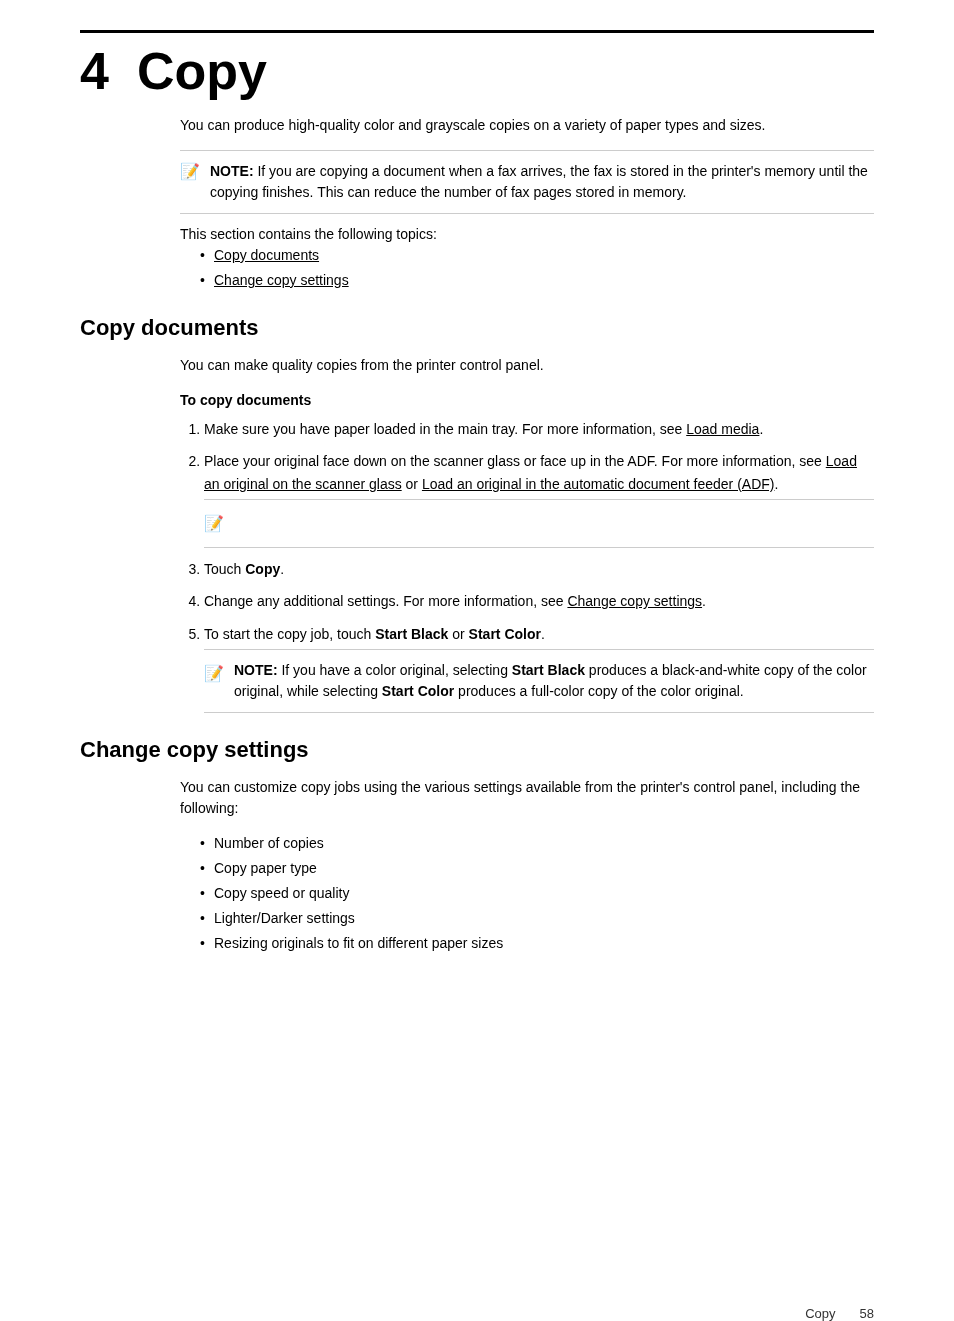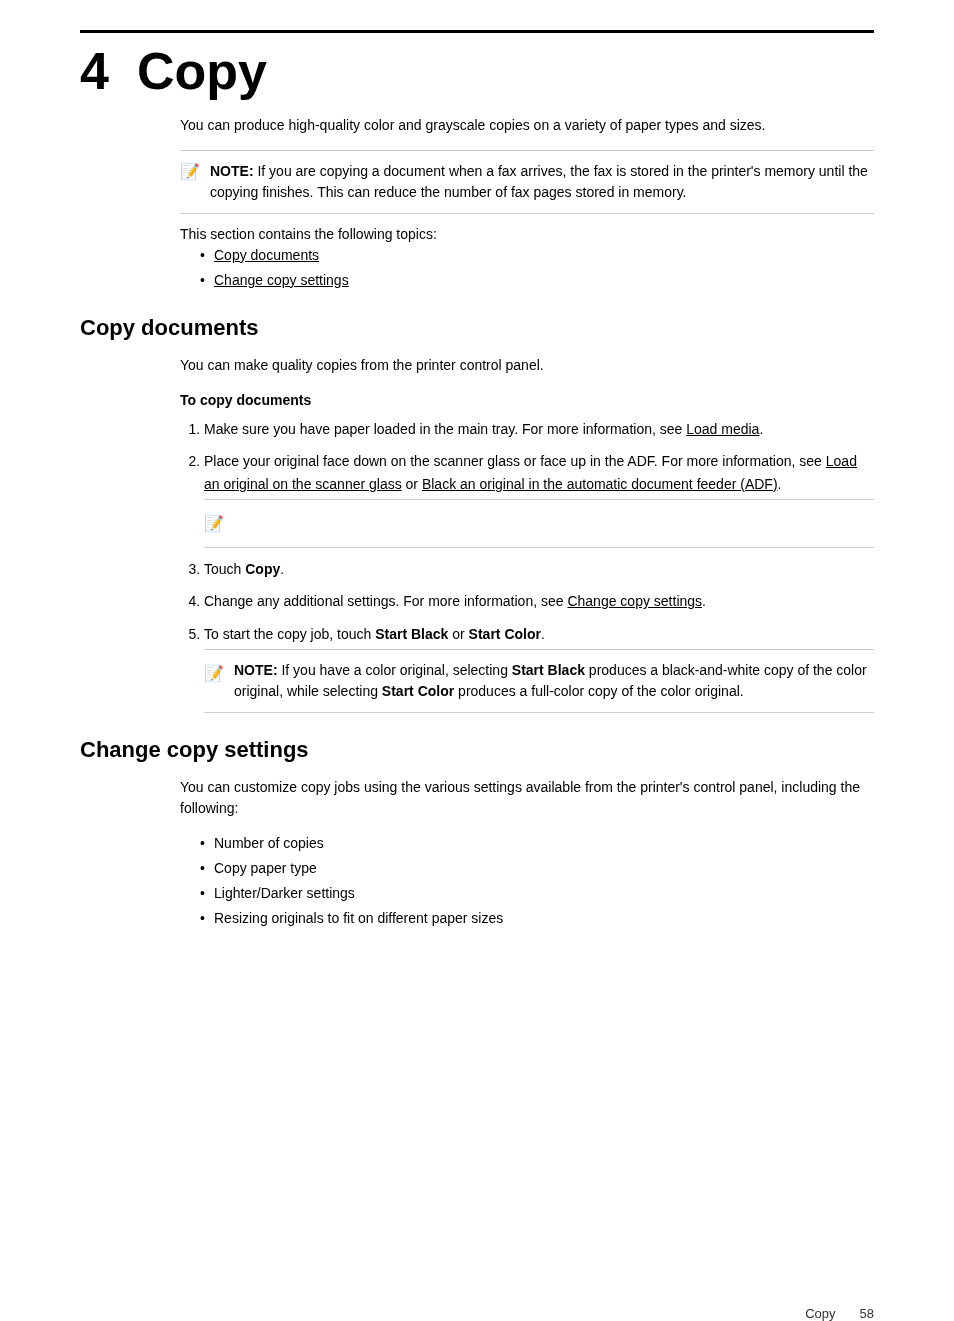--- a/index.html
+++ b/index.html
@@ -231,21 +231,21 @@
 
     <p class="sub-heading">To copy documents</p>
 
     <ol class="numbered-list">
 
       <li>
         <span>Make sure you have paper loaded in the main tray. For more information, see </span><a href="#">Load media</a><span>.</span>
       </li>
 
       <li>
-        <span>Place your original face down on the scanner glass or face up in the ADF. For more information, see </span><a href="#">Load an original on the scanner glass</a><span> or </span><a href="#">Black an original in the automatic document feeder (ADF)</a><span>.</span>
+        <span>Place your original face down on the scanner glass or face up in the ADF. For more information, see </span><a href="#">Load an original on the scanner glass</a><span> or </span><a href="#">Load an original in the automatic document feeder (ADF)</a><span>.</span>
 
         
         <div class="note-box-inline">
           <span class="note-icon">📝</span>
         </div>
       </li>
 
       <li>
         <span>Touch </span><strong>Copy</strong><span>.</span>
       </li>
@@ -269,20 +269,21 @@
     </ol>
   </div>
 
   <div id="change-copy-settings">
     <h2 class="section-heading">Change copy settings</h2>
     <p class="section-body">You can customize copy jobs using the various settings available from the printer's control panel, including the following:</p>
 
     <ul class="bullet-list">
       <li>Number of copies</li>
       <li>Copy paper type</li>
+      <li>Copy speed or quality</li>
       <li>Lighter/Darker settings</li>
       <li>Resizing originals to fit on different paper sizes</li>
     </ul>
   </div>
 
   <div class="footer">
     <span class="footer-label">Copy</span>
     <span class="footer-page">58</span>
   </div>
 

